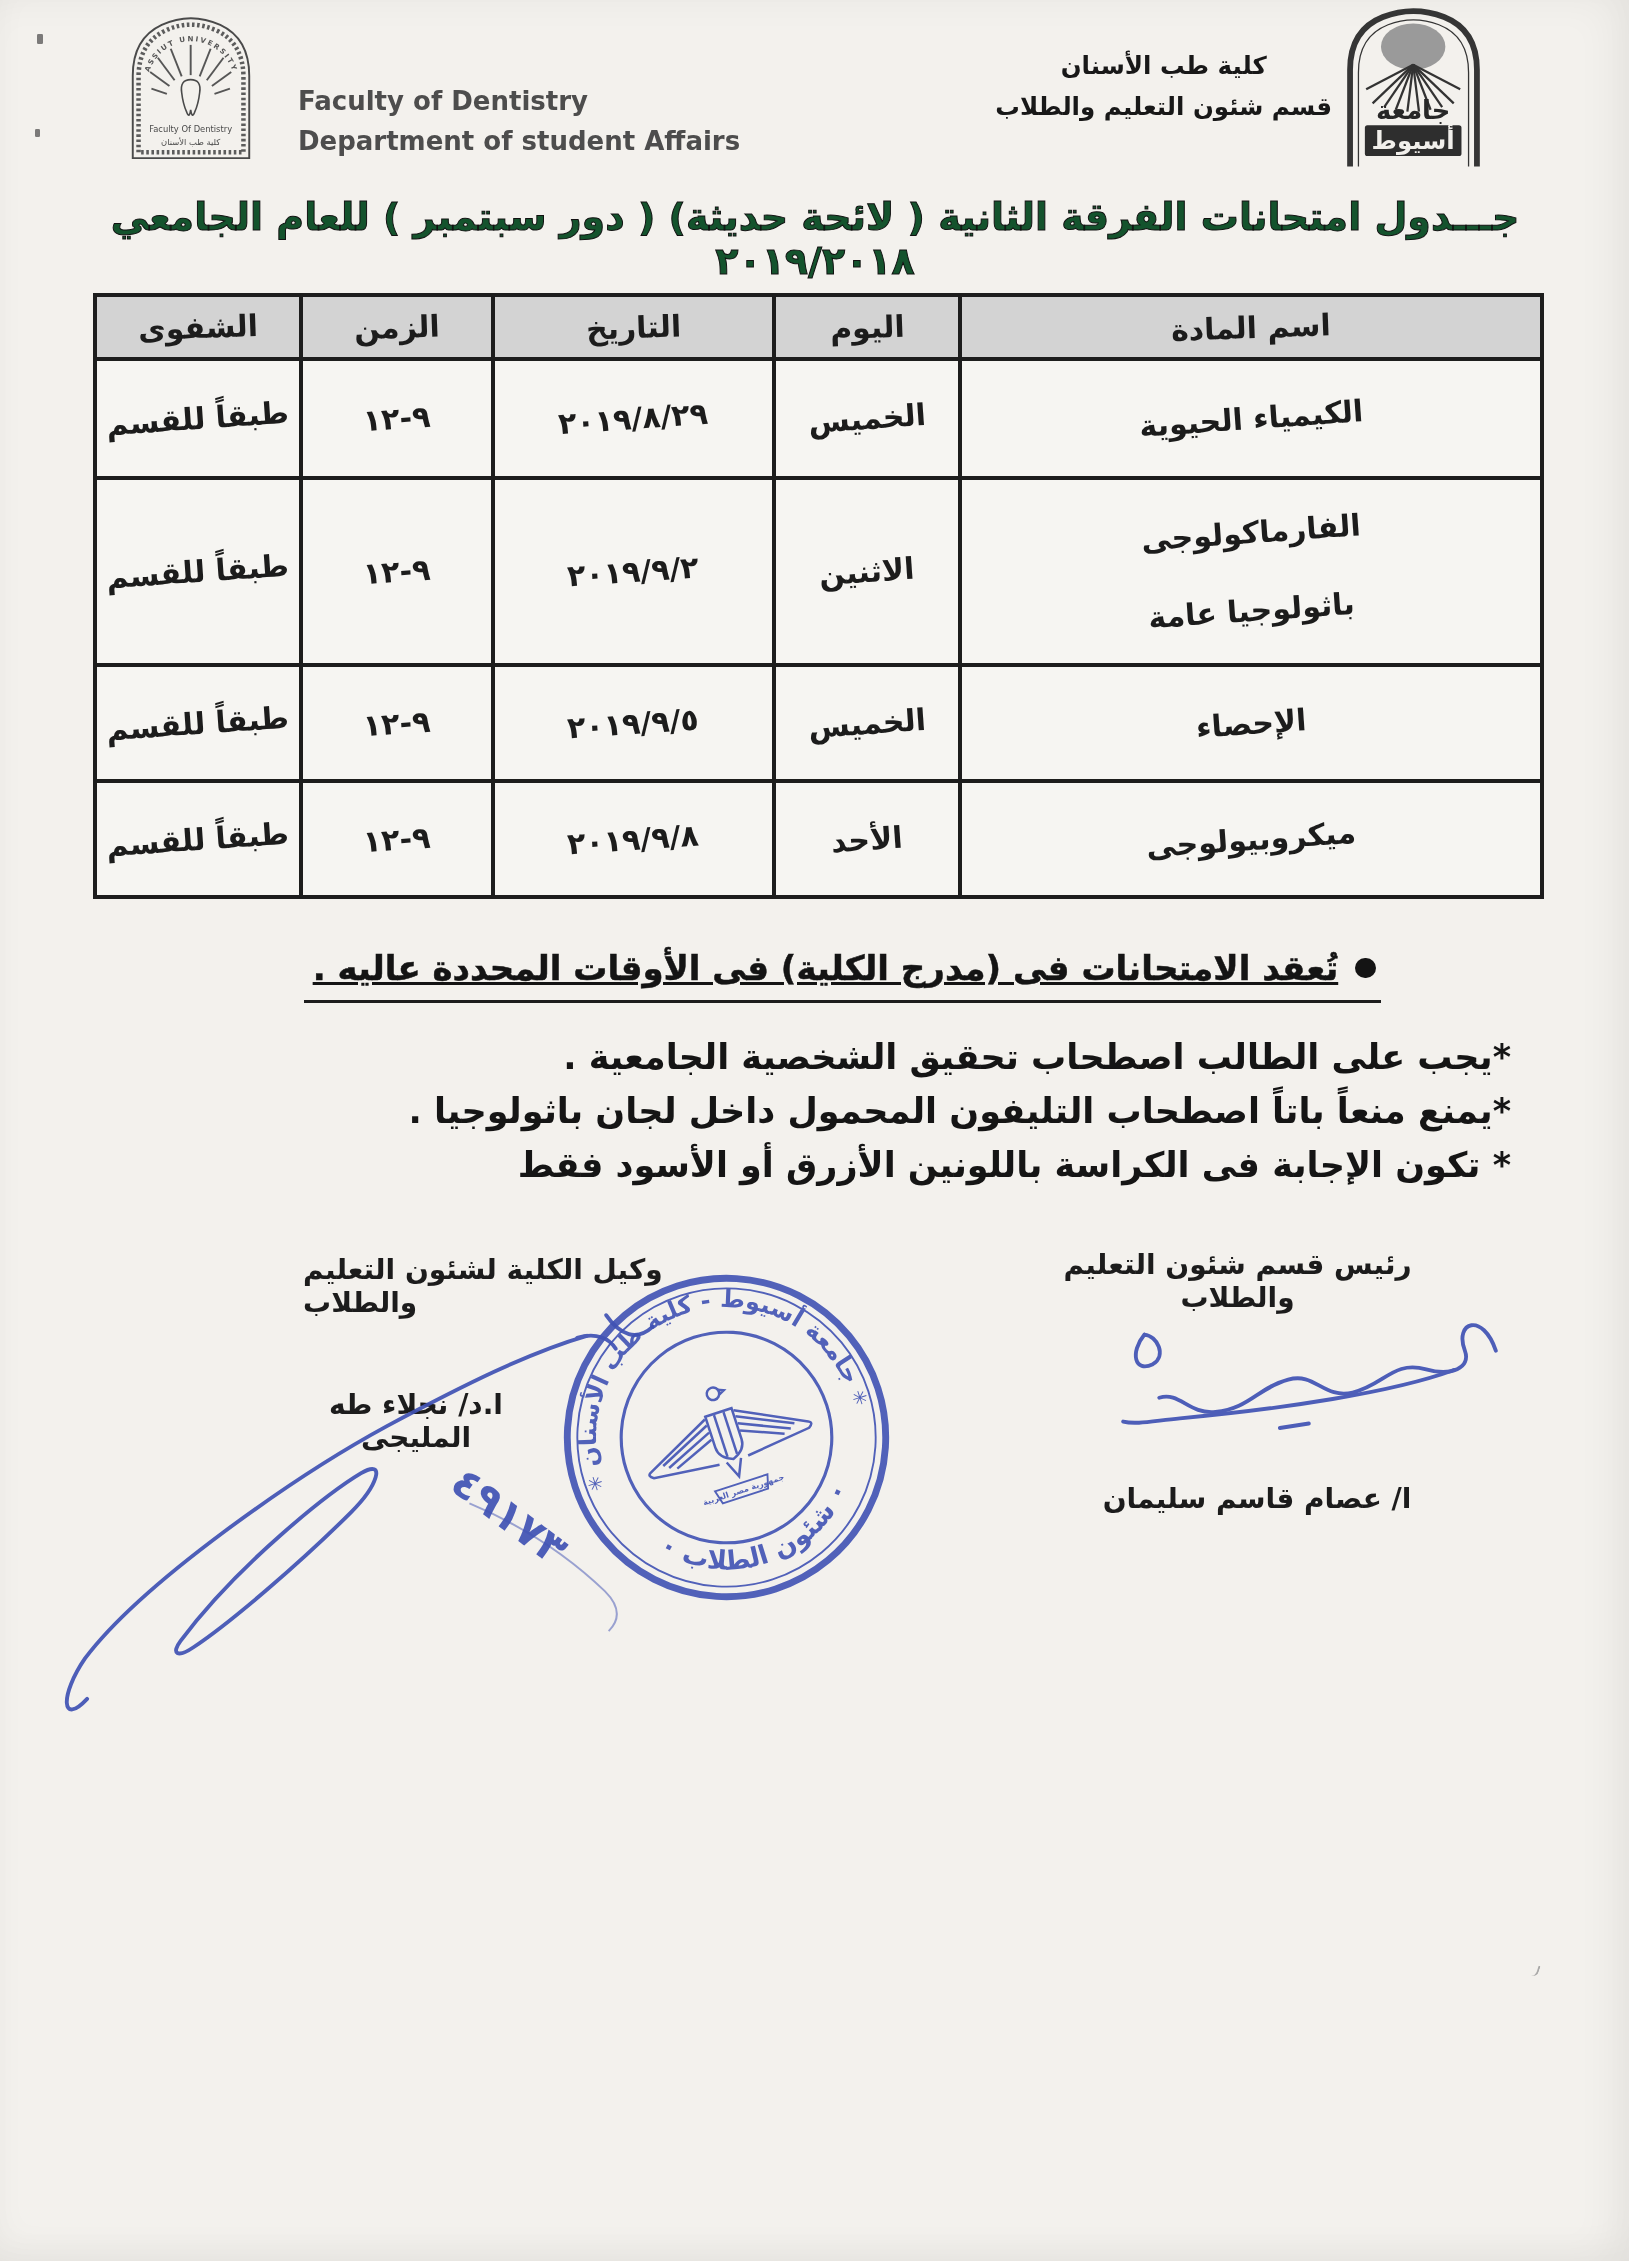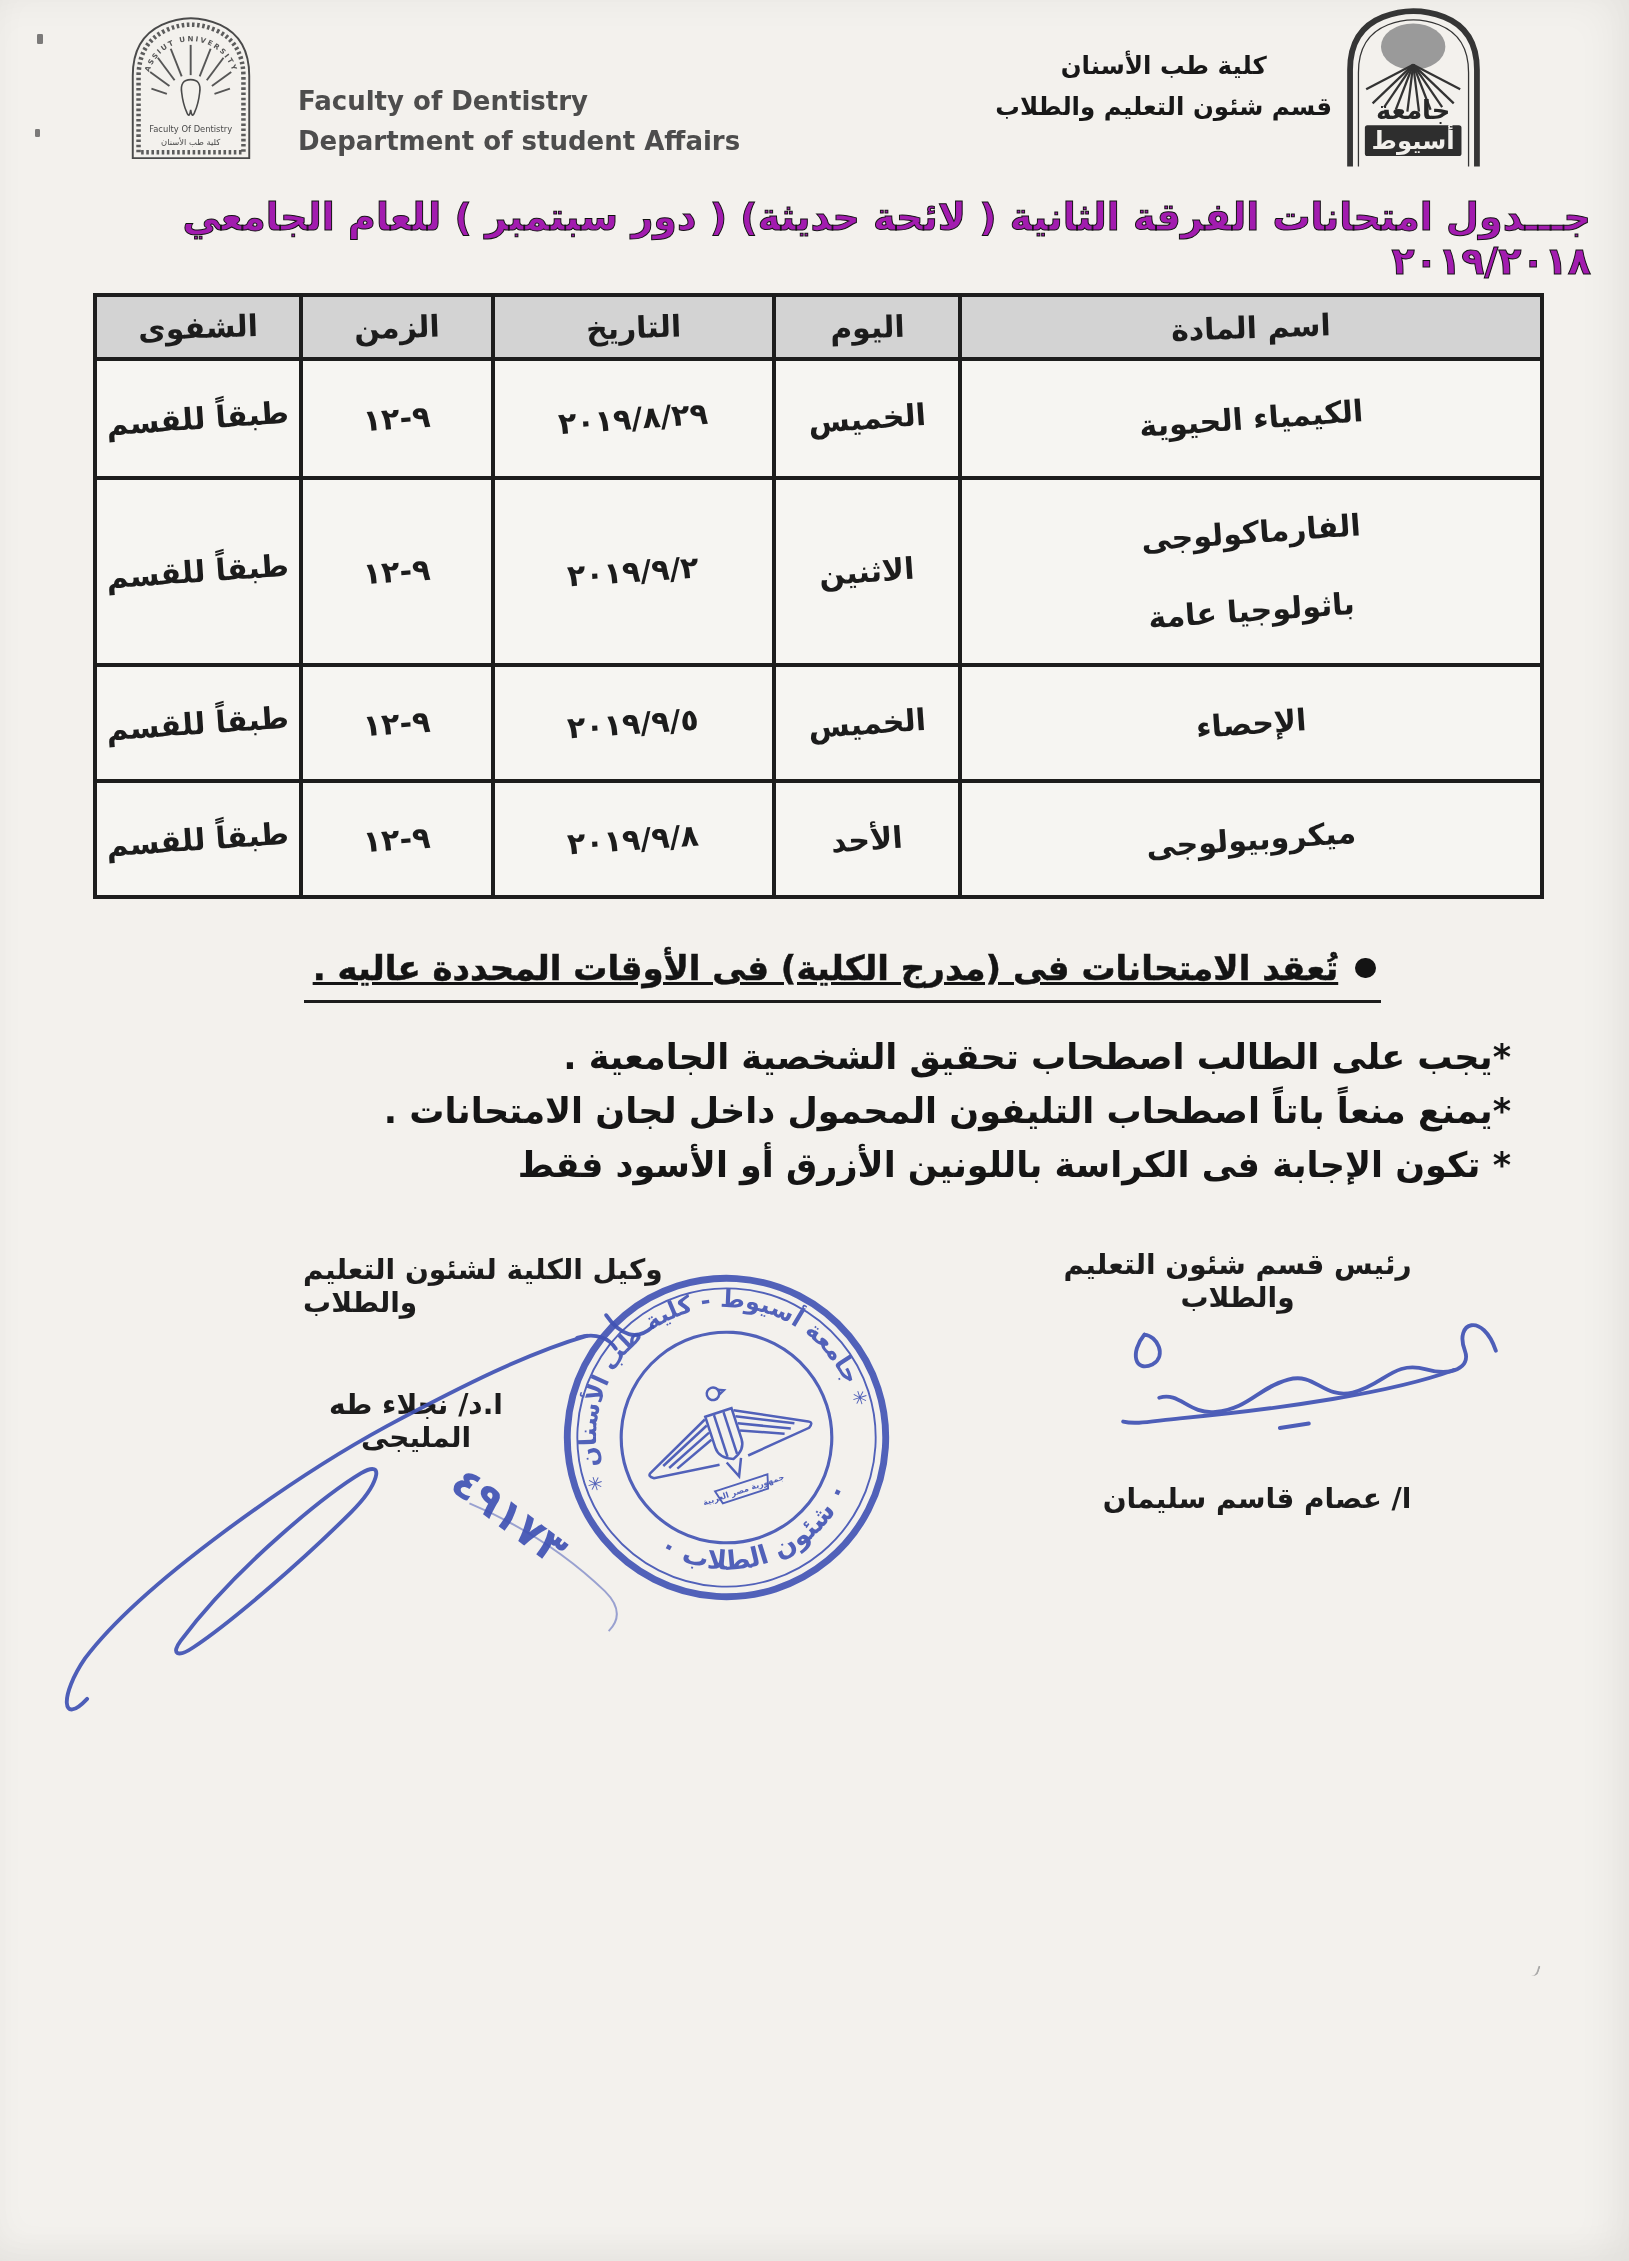--- a/index.html
+++ b/index.html
@@ -11,22 +11,22 @@
     color:#1c1c1c; overflow:hidden;
     box-shadow: inset -19.3px 0 39px rgba(0,0,0,.045), inset 0 -16px 32px rgba(0,0,0,.03);
   }
   
   .seal-left { position:absolute; left:128px; top:14px; width:126px; height:148px; }
   .logo-right { position:absolute; left:1344px; top:7.7px; width:139px; height:161px; }
   .english-block { position:absolute; left:298px; top:81px; font-size:26px; font-weight:bold; color:#4d4d4d; line-height:40px; }
   .dept-block { position:absolute; right:298px; top:45px; direction:rtl; text-align:center; font-size:24.5px; font-weight:bold; color:#181818; line-height:41px; }
   
   .doc-title {
-    position:absolute; top:195px; left:39px; right:39px; text-align:right; direction:rtl;
-    font-size:38px; font-weight:bold; color:#a21caf;
+    position:absolute; top:195px; left:39px; right:39px; text-align:center; direction:rtl;
+    font-size:38px; font-weight:bold; color:#14532d;
     -webkit-text-stroke:1px #111; letter-spacing:0;
   }
   
   table.exam { position:absolute; left:93px; top:293px; width:1451px; direction:rtl;
     border-collapse:collapse; table-layout:fixed; }
   table.exam, table.exam th, table.exam td { border:4.5px solid #1d1d1d; }
   table.exam th { background:#d3d3d3; font-size:30px; font-weight:bold; height:64px; }
   table.exam td { text-align:center; vertical-align:middle; font-weight:bold; font-size:30px; background:#f6f5f2; }
   td.subject { background:#e8e8eb; font-size:31px; }
   tr.r1 { height:119px; } tr.r2 { height:187px; } tr.r3 { height:116px; } tr.r4 { height:116px; }
@@ -183,21 +183,21 @@
       </tr>
     </tbody>
   </table>
 
   <div class="bullet-line">
     <span class="bullet-dot"></span>
     <span>تُعقد الامتحانات فى (مدرج الكلية) فى الأوقات المحددة عاليه .</span>
   </div>
   <div class="star-lines">
     <div>*يجب على الطالب اصطحاب تحقيق الشخصية الجامعية .</div>
-    <div>*يمنع منعاً باتاً اصطحاب التليفون المحمول داخل لجان الامتحانات .</div>
+    <div>*يمنع منعاً باتاً اصطحاب التليفون المحمول داخل لجان باثولوجيا .</div>
     <div>* تكون الإجابة فى الكراسة باللونين الأزرق أو الأسود فقط</div>
   </div>
 
   <div class="sig-title-right">رئيس قسم  شئون التعليم والطلاب</div>
   <div class="sig-name-right">ا/ عصام قاسم سليمان</div>
   <div class="sig-title-left">وكيل الكلية لشئون التعليم والطلاب</div>
   <div class="sig-name-left">ا.د/ نجلاء طه المليجى</div>
 
   <svg class="stamp" viewBox="0 0 560 560">
     <g stroke="#4052b4" fill="none">

